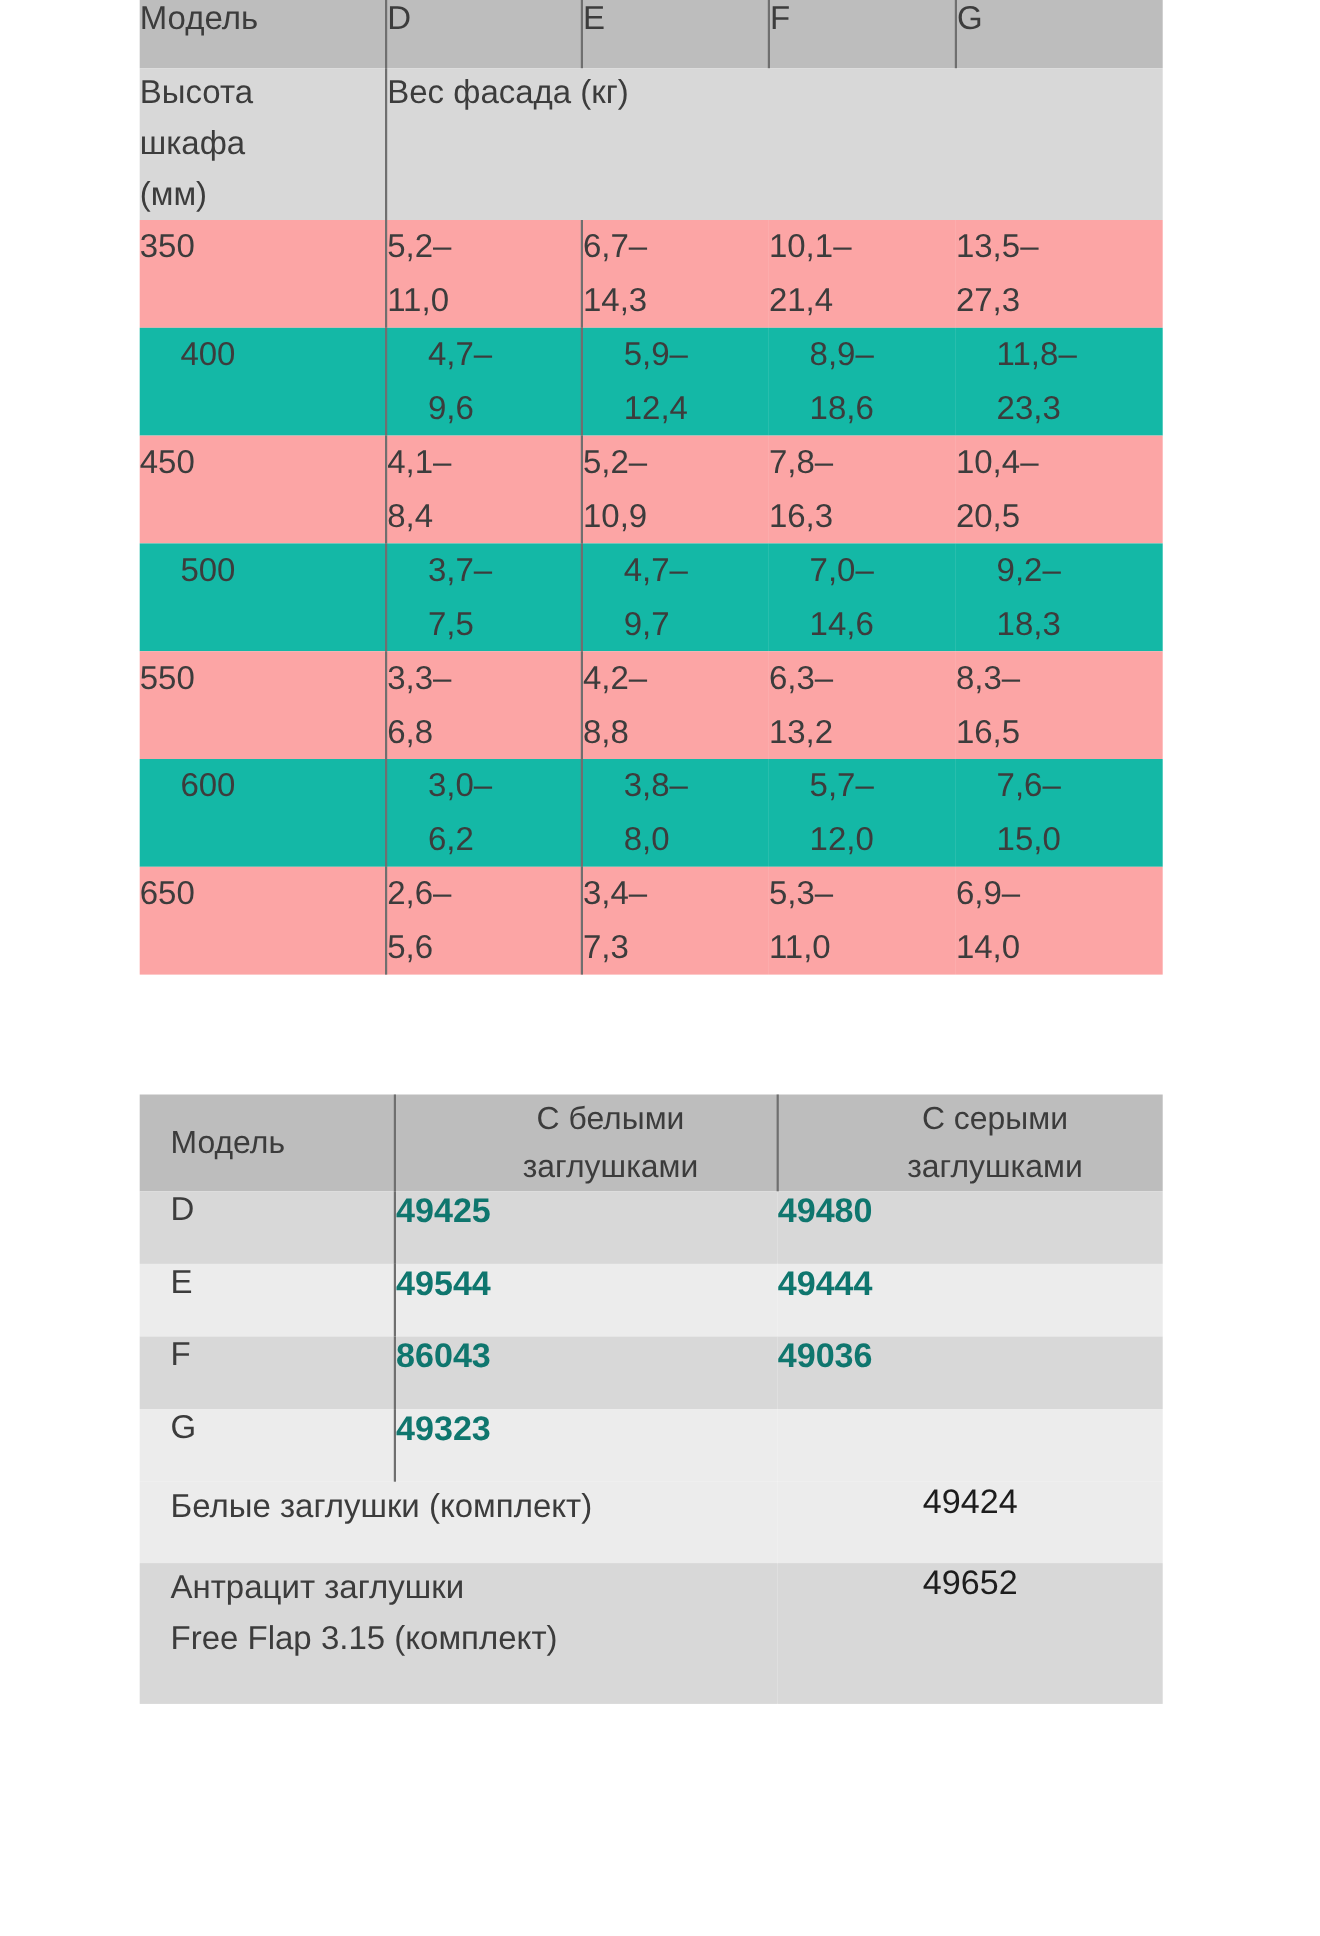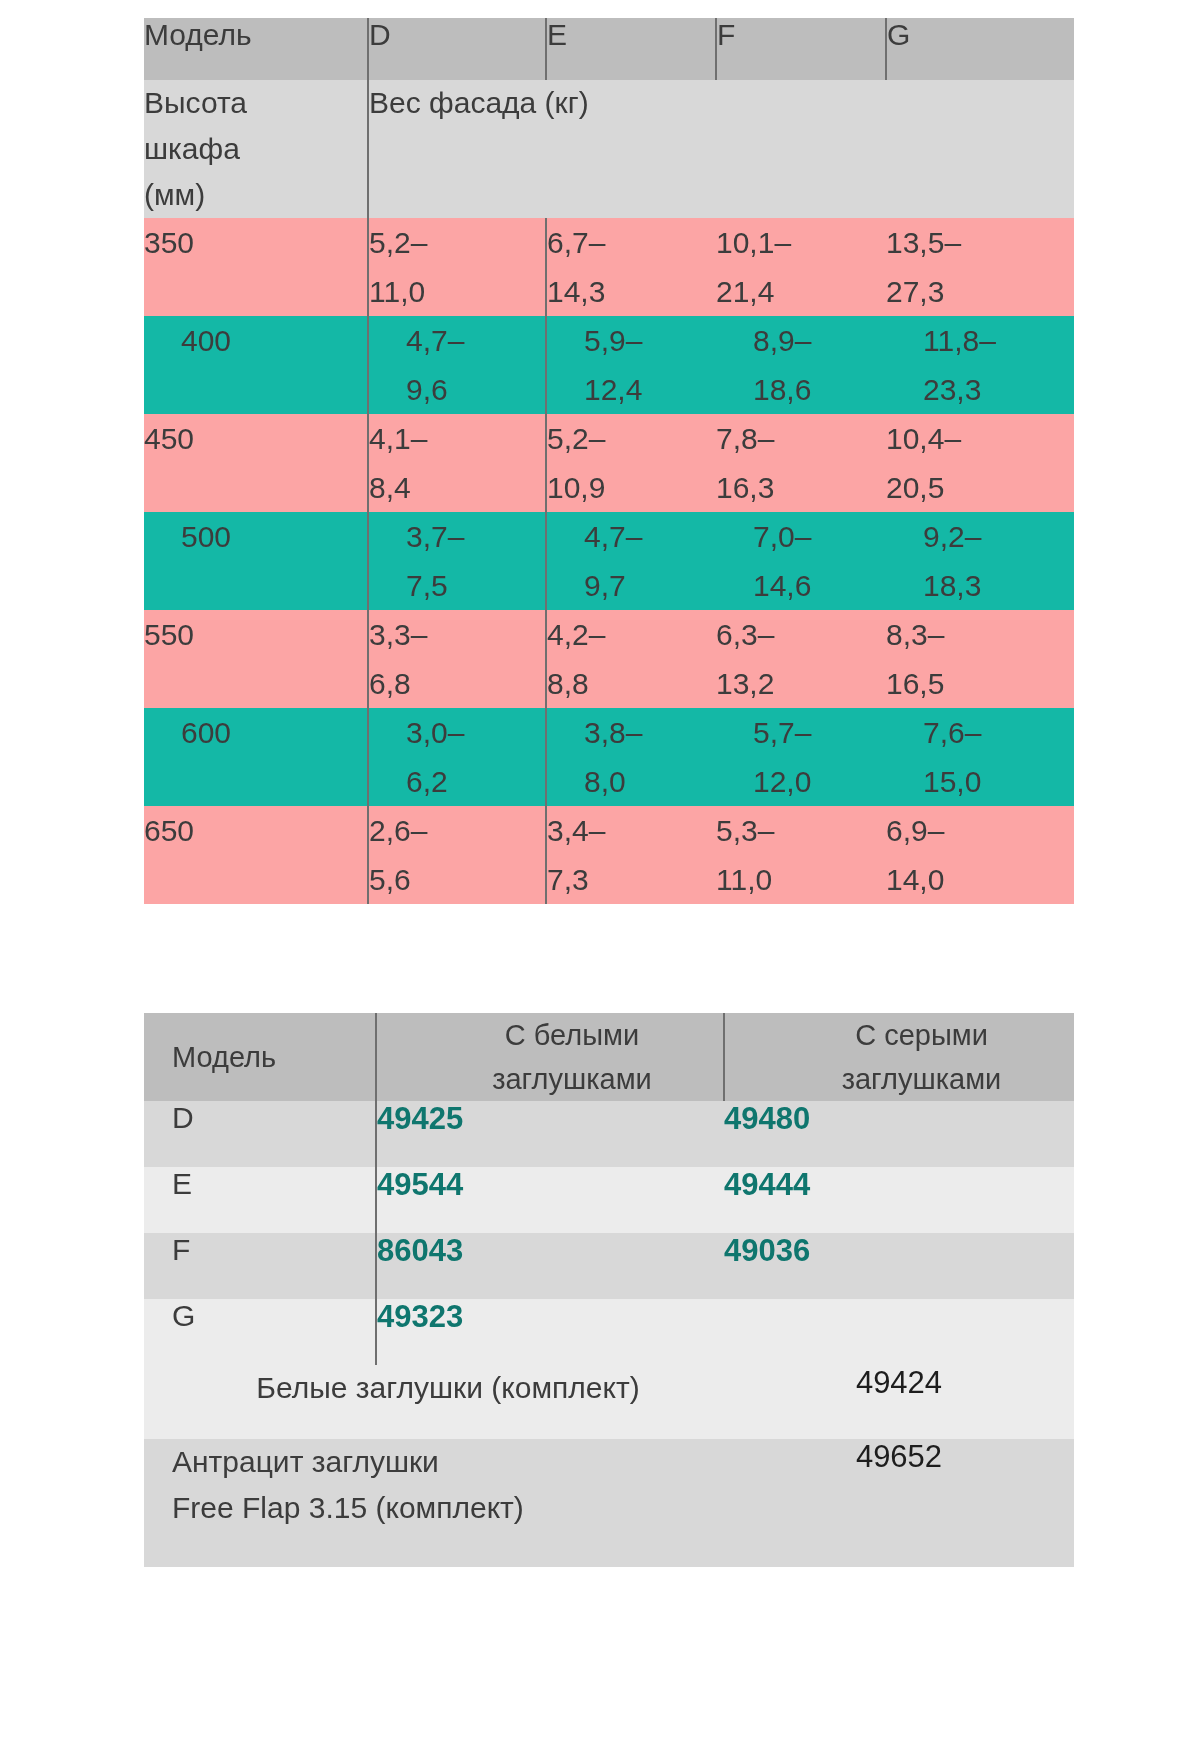--- a/index.html
+++ b/index.html
@@ -18,23 +18,22 @@
   .page {
     position: relative;
     width: 1200px;
     height: 1760px;
     background: #ffffff;
     overflow: hidden;
   }
 
   .table-block {
     position: absolute;
-    left: 144px;
+    left: 127px;
     width: 1021px;
-    margin-top: 18px;
   }
 
   
   #weights-table {
     top: 0;
   }
 
   table.grid {
     border-collapse: collapse;
     width: 930px;
@@ -119,21 +118,21 @@
   .k-row td.k-center { text-align: left; font-weight: bold; color: #0f766e; font-size: 31px; }
   .k-row td.sep-l    { border-left: 2px solid #6f6f6f; }
 
   
   .kit-row td {
     font-size: 30px;
     color: #3c3c3c;
     padding: 0;
     vertical-align: middle;
   }
-  .kit-row.odd td  { background: #ececec; text-align: center; }
+  .kit-row.odd td  { background: #ececec; }
   .kit-row.even td { background: #d8d8d8; }
   .kit-row td.kit-label {
     padding-left: 28px;
     line-height: 46px;
   }
   .kit-row td.kit-code {
     text-align: center;
     font-weight: normal;
     color: #1d1d1d;
     font-size: 31px;

